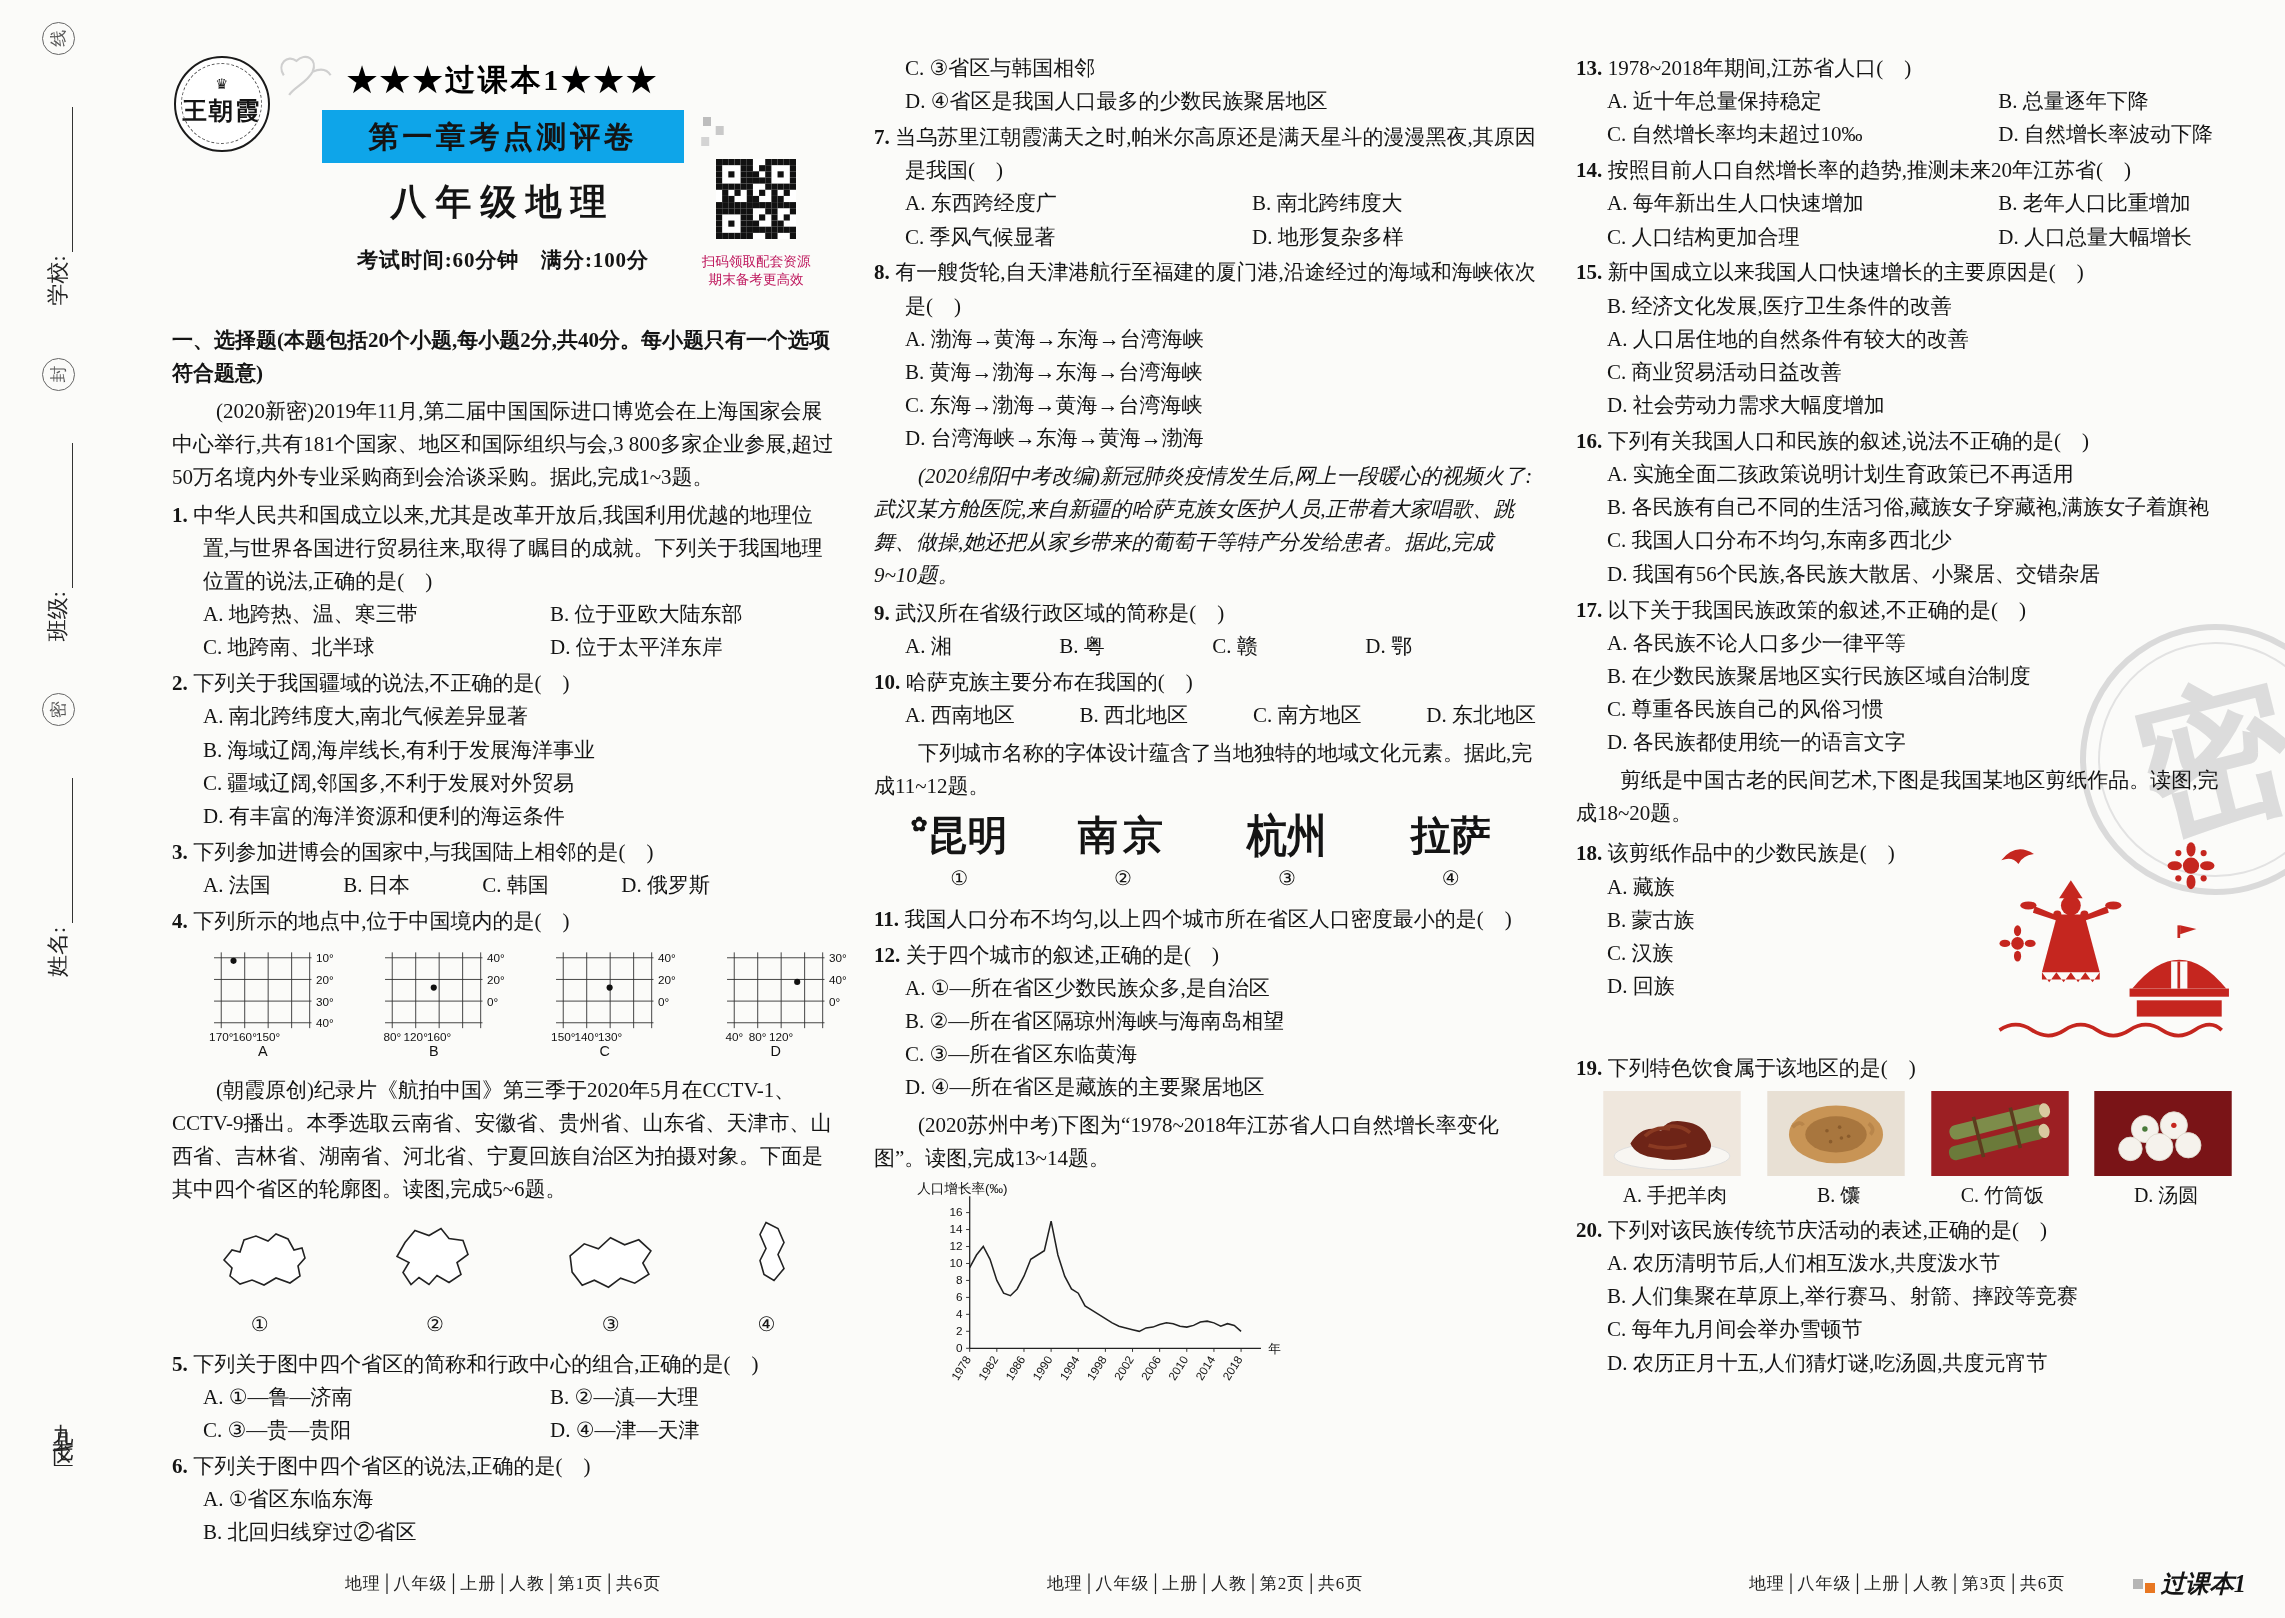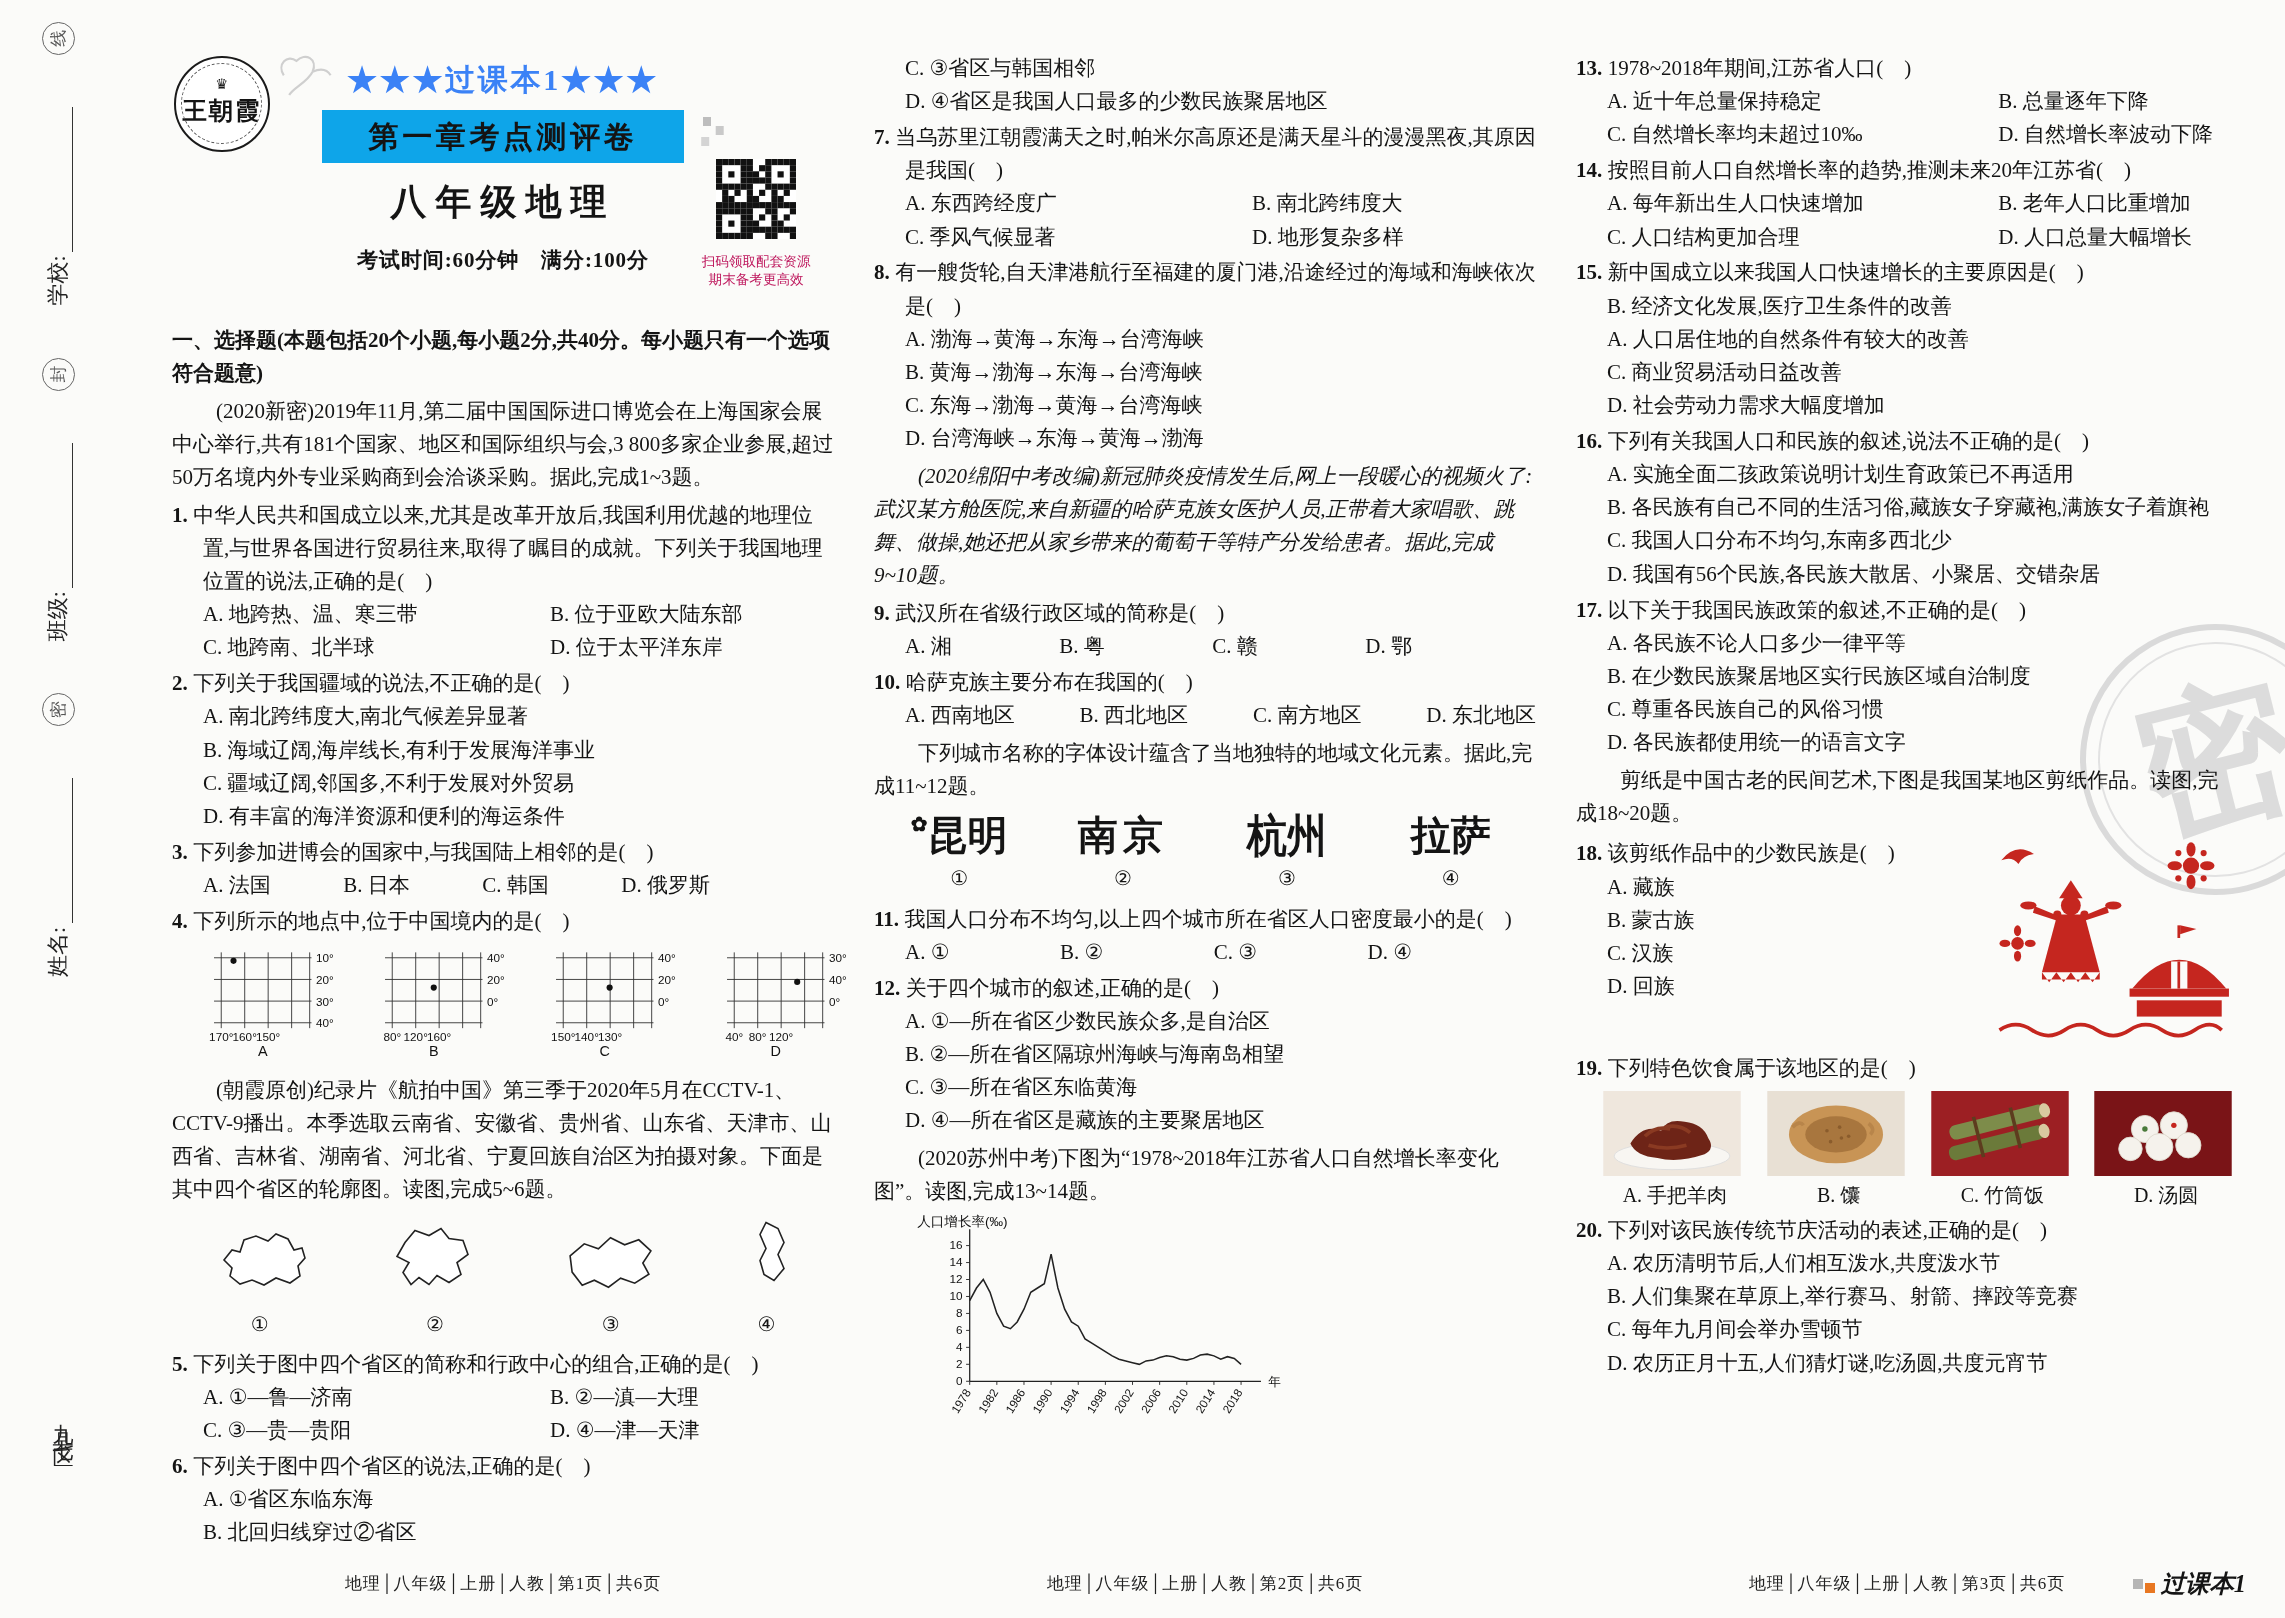--- a/index.html
+++ b/index.html
@@ -8,21 +8,21 @@
 .page{position:relative;width:2286px;height:1618px;background:#fbfbf9;margin:0 auto;overflow:hidden;box-shadow:0 0 16.3px rgba(0,0,0,.25);}
 .cols{position:absolute;left:172px;top:43px;display:flex;gap:40px;}
 .col{width:662px;font-size:21px;line-height:1.58;}
 
 .header{position:relative;text-align:center;padding-top:12.7px;height:279px;}
 .logo{position:absolute;left:1.8px;top:12.7px;width:96px;height:96px;border:2.7px solid #1a1a1a;border-radius:50%;display:flex;flex-direction:column;align-items:center;justify-content:center;background:#fff;}
 .logo .inner{position:absolute;inset:5.4px;border:0.9px dashed #555;border-radius:50%;}
 .logo .crown{font-size:14.5px;line-height:1;color:#1a1a1a;}
 .logo .brand{font-size:24.4px;font-weight:bold;letter-spacing:1.8px;}
 .swirl{position:absolute;left:101px;top:5.4px;color:#c9c9c9;}
-.series{color:#3b82f6;font-size:30px;font-weight:bold;letter-spacing:2.7px;}
+.series{color:#000000;font-size:30px;font-weight:bold;letter-spacing:2.7px;}
 .bar{display:inline-block;background:#0ea5e9;padding:2.7px 47px;font-size:30px;font-weight:bold;margin-top:7.2px;position:relative;letter-spacing:3.6px;}
 .bar::after{content:"";position:absolute;right:-27px;top:7.2px;width:8.1px;height:8.1px;background:#bdbdbd;box-shadow:12.7px 9px 0 #c9c9c9,-1.8px 20px 0 #d4d4d4;}
 .subject{font-size:36px;font-weight:bold;margin-top:11px;letter-spacing:9px;}
 .exam-info{font-weight:bold;margin-top:12.7px;font-size:21px;letter-spacing:0.9px;}
 .qr-box{position:absolute;right:5.4px;top:116px;width:145px;text-align:center;}
 .qr-caption{color:#be185d;font-size:13.6px;line-height:1.35;margin-top:3.6px;}
 
 .sec-title{font-weight:bold;margin:1.8px 0 3.6px 0;}
 .q{margin:2.7px 0;padding-left:31px;}
 .qnum{font-weight:bold;margin-left:-31px;padding-right:5.4px;}
@@ -463,26 +463,20 @@
           <div class="citynum">③</div>
         </div>
         <div class="city">
           <div class="cityname art3">拉萨</div>
           <div class="citynum">④</div>
         </div>
       </div>
 
       <div class="q">
         <b class="qnum">11.</b><span>我国人口分布不均匀,以上四个城市所在省区人口密度最小的是(　)</span>
-        <div class="optrow o4a">
-          <span class="opt">A. ①</span>
-          <span class="opt">B. ②</span>
-          <span class="opt">C. ③</span>
-          <span class="opt">D. ④</span>
-        </div>
       </div>
 
       <div class="q">
         <b class="qnum">12.</b><span>关于四个城市的叙述,正确的是(　)</span>
         <div class="opt">A. ①—所在省区少数民族众多,是自治区</div>
         <div class="opt">B. ②—所在省区隔琼州海峡与海南岛相望</div>
         <div class="opt">C. ③—所在省区东临黄海</div>
         <div class="opt">D. ④—所在省区是藏族的主要聚居地区</div>
       </div>
 

